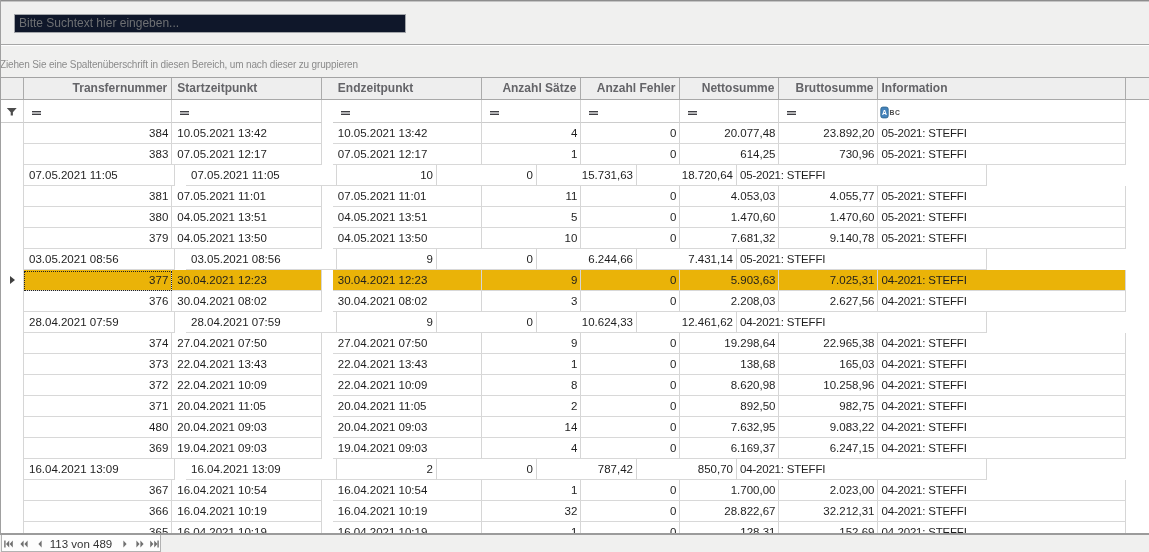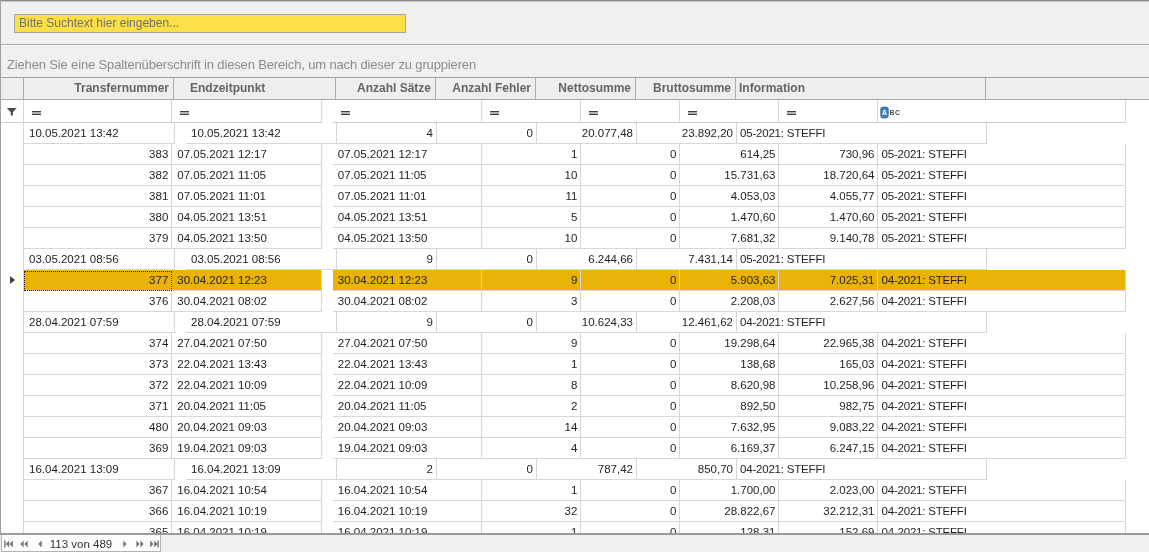--- a/index.html
+++ b/index.html
@@ -7,24 +7,24 @@
 html,body { width:1149px; height:552px; overflow:hidden; }
 #root {
   position:relative; width:1149px; height:552px; background:#ffffff;
   font-family:"Liberation Sans", sans-serif; font-size:11px; color:#1e1e1e;
 }
 
 #searchpanel { position:absolute; left:0; top:0; width:1149px; height:45px;
   background:#f0f0ef; border-top:1px solid #8d8d8d; border-bottom:1px solid #a6a6a6;
   box-shadow:inset 0 1px 0 #c4c4c4; }
 #searchbox { position:absolute; left:14px; top:14px; width:392px; height:19px;
-  background:#fde047; border:1px solid #a2a5a9; line-height:17px; padding-left:4px;
+  background:#0f172a; border:1px solid #a2a5a9; line-height:17px; padding-left:4px;
   color:#6e7073; font-size:12px; }
 #grouppanel { position:absolute; left:0; top:46px; width:1149px; height:31px;
-  background:#f0f0ef; color:#8b8b8b; font-size:13px; letter-spacing:-0.15px; line-height:37px; padding-left:7px; }
+  background:#f0f0ef; color:#8b8b8b; font-size:10px; letter-spacing:-0.15px; line-height:37px; }
 
 #headerband { position:absolute; left:0; top:77px; width:1149px; height:23px;
   background:#eeeeee; border-top:1px solid #a3a3a3; border-bottom:1px solid #a8a8a8; }
 #headerrow { position:absolute; left:0; top:78px; width:1126px; height:21px; display:flex; }
 .h { height:21px; border-right:1px solid #ababab; font-weight:bold; color:#646468;
   font-size:12px; line-height:21px; overflow:hidden; }
 
 #filterrow { position:absolute; left:0; top:100px; width:1126px; height:23px;
   background:#ffffff; display:flex; }
 #filterrow .c { height:23px; border-bottom:1px solid #cccccc; }
@@ -66,20 +66,21 @@
 <body>
 <div id="root">
   <div id="searchpanel"></div>
   <div id="searchbox">Bitte Suchtext hier eingeben...</div>
   <div id="grouppanel">Ziehen Sie eine Spaltenüberschrift in diesen Bereich, um nach dieser zu gruppieren</div>
 
   <div id="headerband"></div>
   <div id="headerrow">
     <div class="h c0"></div>
     <div class="h c1 r">Transfernummer</div>
+    <div class="h c2 l">Startzeitpunkt</div>
     <div class="h c3 l">Endzeitpunkt</div>
     <div class="h c4 r">Anzahl Sätze</div>
     <div class="h c5 r">Anzahl Fehler</div>
     <div class="h c6 r">Nettosumme</div>
     <div class="h c7 r">Bruttosumme</div>
     <div class="h c8 l">Information</div>
   </div>
 
   <div id="filterrow">
     <div class="c c0"><svg width="23" height="23">
@@ -130,20 +131,21 @@
     <div class="c c8"><svg width="40" height="23">
       <rect x="2.8" y="7.1" width="7.4" height="10.8" rx="2" fill="#4483bc" stroke="#31688f" stroke-width="0.9"></rect>
       <text x="6.5" y="15.2" font-size="6.8" font-weight="bold" fill="#ffffff" text-anchor="middle" font-family="Liberation Sans, sans-serif">A</text>
       <text x="11.6" y="15" font-size="6.8" font-weight="bold" fill="#4a4a4a" font-family="Liberation Sans, sans-serif" letter-spacing="0.4">BC</text>
     </svg></div>
   </div>
 
   <div id="rowsarea">
 <div class="row">
 <div class="c c0"></div>
+<div class="c c1 r">384</div>
 <div class="c c2 l">10.05.2021 13:42</div>
 <div class="c c3 l">10.05.2021 13:42</div>
 <div class="c c4 r">4</div>
 <div class="c c5 r">0</div>
 <div class="c c6 r">20.077,48</div>
 <div class="c c7 r">23.892,20</div>
 <div class="c c8 l" style="letter-spacing:-0.2px">05-2021: STEFFI</div>
 </div>
 <div class="row">
 <div class="c c0"></div>
@@ -151,21 +153,20 @@
 <div class="c c2 l">07.05.2021 12:17</div>
 <div class="c c3 l">07.05.2021 12:17</div>
 <div class="c c4 r">1</div>
 <div class="c c5 r">0</div>
 <div class="c c6 r">614,25</div>
 <div class="c c7 r">730,96</div>
 <div class="c c8 l" style="letter-spacing:-0.2px">05-2021: STEFFI</div>
 </div>
 <div class="row">
 <div class="c c0"></div>
-<div class="c c1 r">382</div>
 <div class="c c2 l">07.05.2021 11:05</div>
 <div class="c c3 l">07.05.2021 11:05</div>
 <div class="c c4 r">10</div>
 <div class="c c5 r">0</div>
 <div class="c c6 r">15.731,63</div>
 <div class="c c7 r">18.720,64</div>
 <div class="c c8 l" style="letter-spacing:-0.2px">05-2021: STEFFI</div>
 </div>
 <div class="row">
 <div class="c c0"></div>

